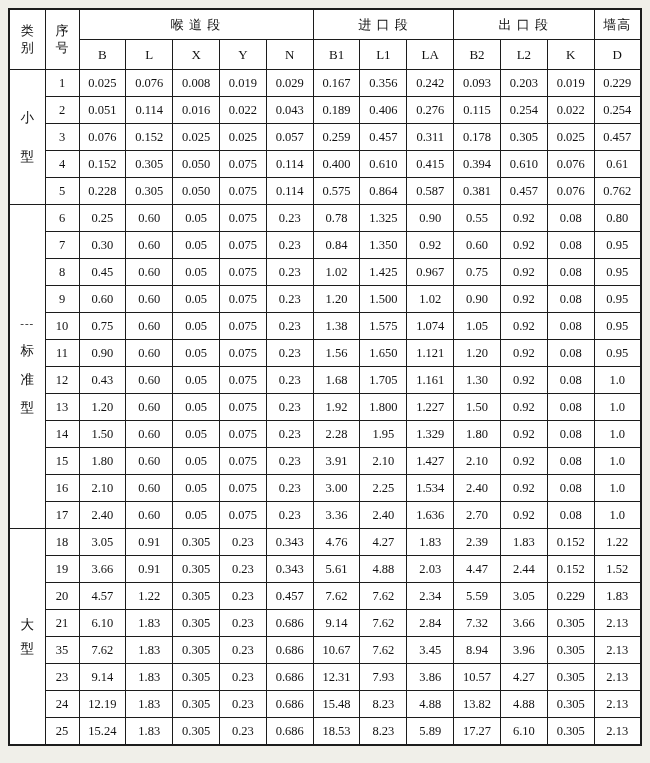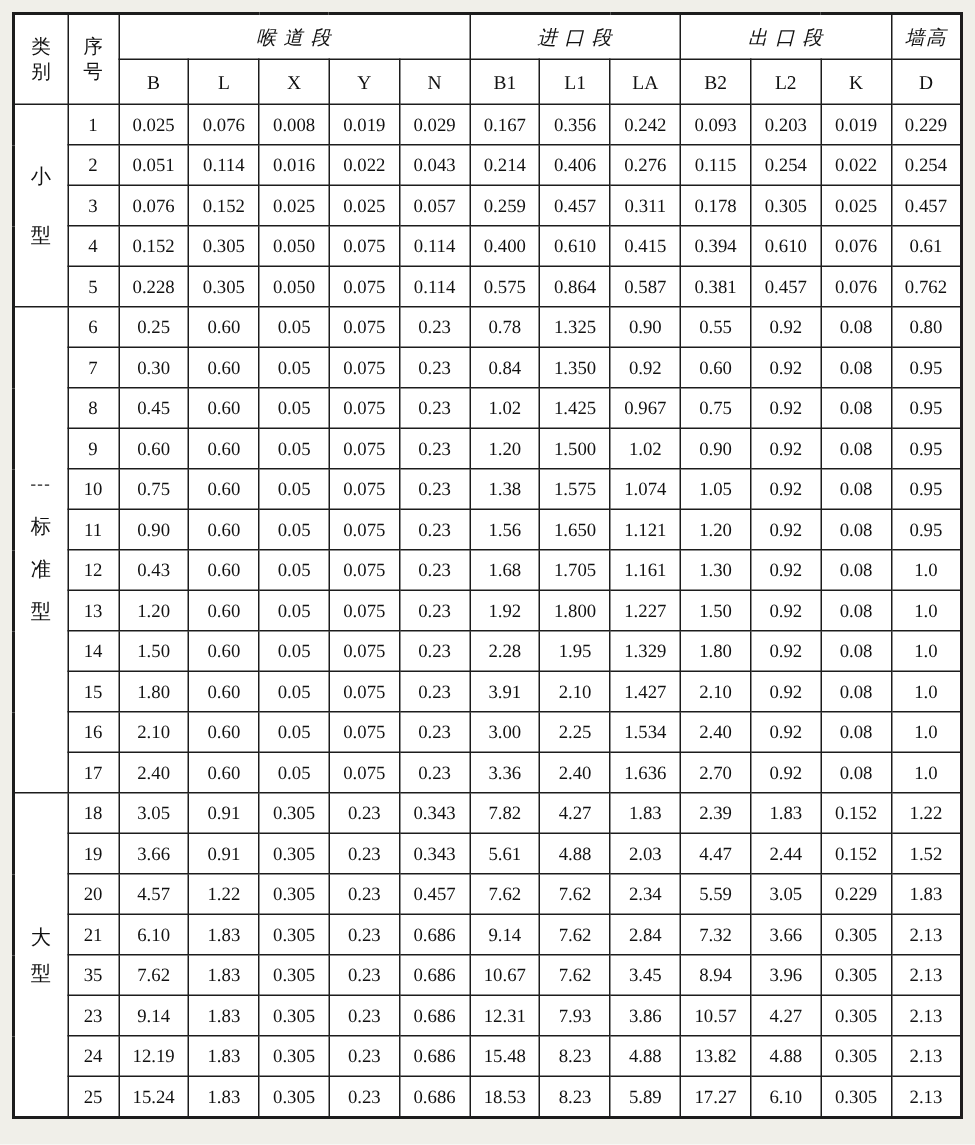--- a/index.html
+++ b/index.html
@@ -31,21 +31,21 @@
     font-size:12.5px;
     line-height:1;
     overflow:hidden;
     white-space:nowrap;
   }
   thead th{
     font-weight:normal;
     font-size:13px;
     height:29px;
   }
-  thead th.group-label{letter-spacing:1px;font-style:italic;}
+  thead th.group-label{letter-spacing:1px;}
   tbody td{height:26px;}
   td.category-cell{font-size:13.5px;}
   .cat-lines{
     display:flex;flex-direction:column;
     align-items:center;justify-content:center;
   }
   .cat-gap-0{gap:26px;}
   .cat-gap-1{gap:15px;}
   .cat-gap-2{gap:11px;}
   .cat-line{display:block;}
@@ -123,21 +123,21 @@
           <td>0.019</td>
           <td>0.229</td>
         </tr>
         <tr>
           <td>2</td>
           <td>0.051</td>
           <td>0.114</td>
           <td>0.016</td>
           <td>0.022</td>
           <td>0.043</td>
-          <td>0.214</td>
+          <td>0.189</td>
           <td>0.406</td>
           <td>0.276</td>
           <td>0.115</td>
           <td>0.254</td>
           <td>0.022</td>
           <td>0.254</td>
         </tr>
         <tr>
           <td>3</td>
           <td>0.076</td>
@@ -377,21 +377,21 @@
               <span class="cat-line">大</span>
               <span class="cat-line">型</span>
             </div>
           </td>
           <td>18</td>
           <td>3.05</td>
           <td>0.91</td>
           <td>0.305</td>
           <td>0.23</td>
           <td>0.343</td>
-          <td>7.82</td>
+          <td>4.76</td>
           <td>4.27</td>
           <td>1.83</td>
           <td>2.39</td>
           <td>1.83</td>
           <td>0.152</td>
           <td>1.22</td>
         </tr>
         <tr>
           <td>19</td>
           <td>3.66</td>

